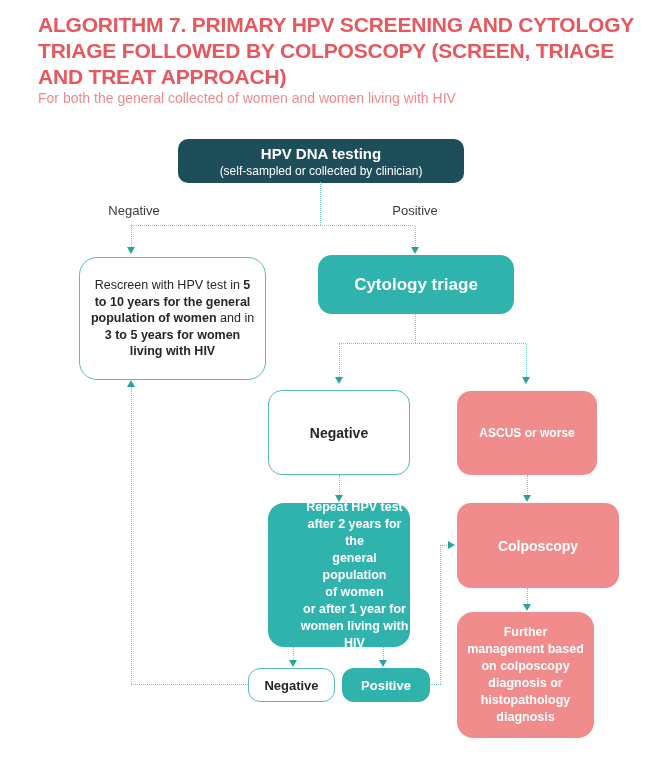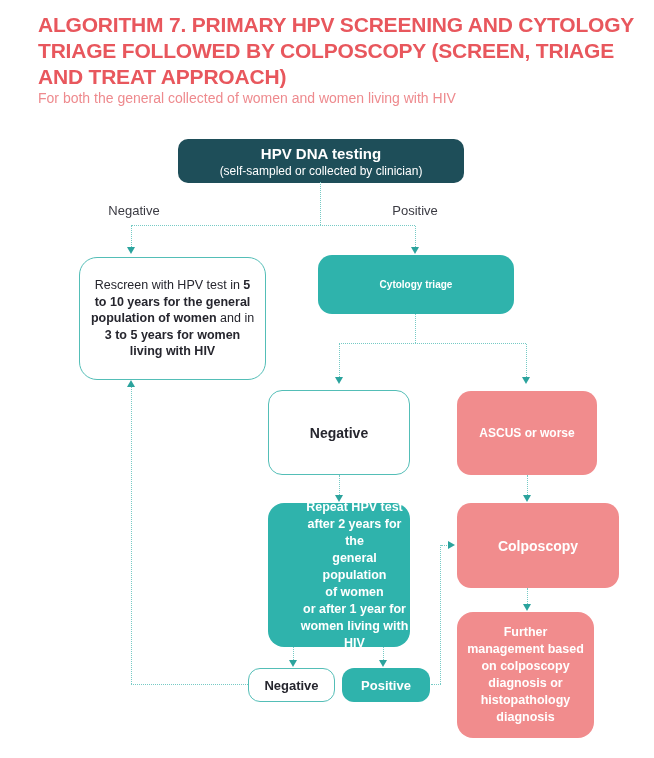--- a/index.html
+++ b/index.html
@@ -63,21 +63,21 @@
   <div class="arr down" style="left:127px;top:247px;"></div>
   <div class="vline" style="left:415px;top:226px;height:21px;"></div>
   <div class="arr down" style="left:411px;top:247px;"></div>
 
   <div class="box white" style="left:38px;top:257px;width:187px;height:123px;border-radius:18px;font-size:12.5px;line-height:16.5px;padding:4px 9px;margin-left:41px;">
     <div>
       <span>Rescreen with HPV test in </span><b>5 to 10 years for the general population of women</b><span> and in </span><b>3 to 5 years for women living with HIV</b>
     </div>
   </div>
 
-  <div class="box teal" style="left:318px;top:255px;width:196px;height:59px;font-size:10px;">
+  <div class="box teal" style="left:318px;top:255px;width:196px;height:59px;font-size:17px;">
     <span>Cytology triage</span>
   </div>
 
   <div class="vline" style="left:415px;top:314px;height:29px;"></div>
   <div class="hline" style="left:339px;top:343px;width:187px;"></div>
   <div class="vline" style="left:339px;top:344px;height:33px;"></div>
   <div class="arr down" style="left:335px;top:377px;"></div>
   <div class="vline" style="left:526px;top:344px;height:33px;"></div>
   <div class="arr down" style="left:522px;top:377px;"></div>
 

